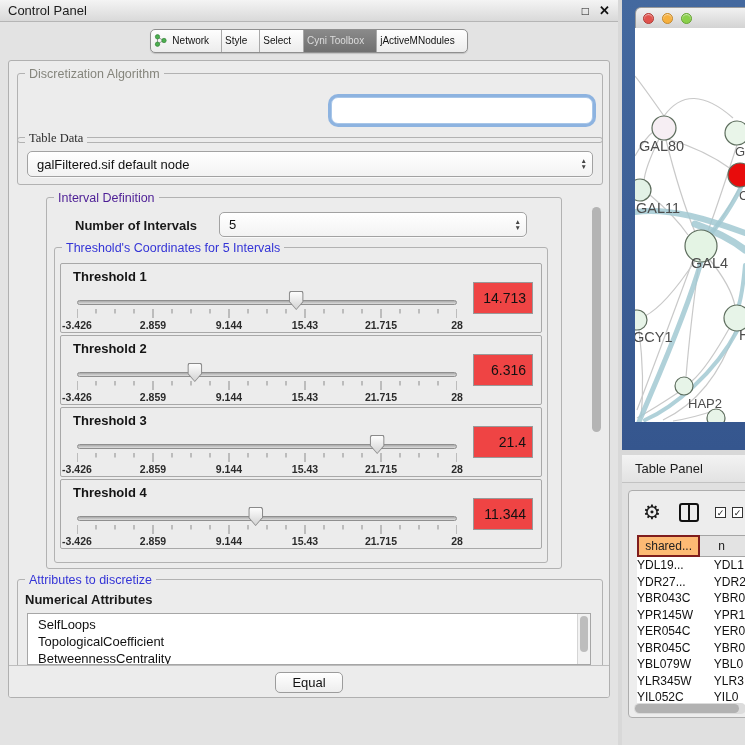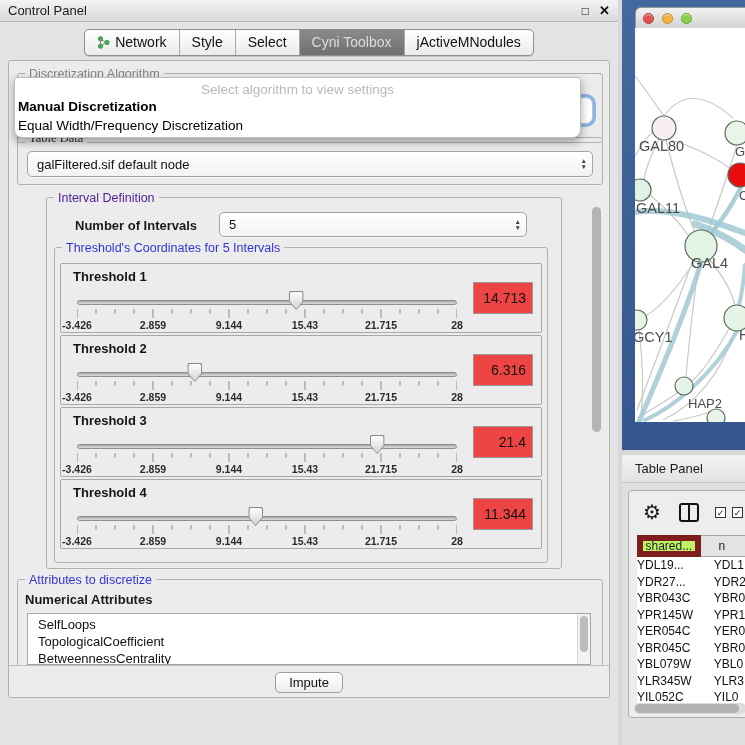--- a/index.html
+++ b/index.html
@@ -22,21 +22,21 @@
   .tbar-icon { font-size:13px; color:#111; margin-left:10px; cursor:default; font-weight:bold; }
   .tbar-icon.float { font-weight:normal; font-size:12px; }
   
   .segbar { position:absolute; left:0; width:618px; display:flex; justify-content:center; }
   .seg {
     display:inline-flex; border:1px solid #8f8f8f; border-radius:5px; overflow:hidden;
     background:linear-gradient(#fefefe,#ececec);
     box-shadow:0 1px 1px rgba(0,0,0,0.15);
   }
   .seg .tab {
-    padding:4px 12px 5px 12px; font-size:14px; color:#111;
+    padding:4px 12px 5px 3px; font-size:10px; color:#111;
     border-right:1px solid #a9a9a9; display:flex; align-items:center; gap:5px;
     cursor:default; white-space:nowrap;
   }
   .seg .tab:last-child { border-right:none; }
   .seg .tab.active { background:linear-gradient(#8a8a8a,#707070); color:#dcdcdc; }
   #tabbar-top { top:29px; }
   #tabbar-bottom { top:703px; }
   
   #content {
     position:absolute; left:8px; top:60px; width:602px; height:638px;
@@ -173,21 +173,21 @@
   #split-ico { width:20px; height:19px; border:2px solid #111; border-radius:3px; margin-left:18px; position:relative; }
   #split-ico::after { content:""; position:absolute; left:50%; top:0; bottom:0; width:2px; background:#111; transform:translateX(-50%); }
   .cbx {
     width:11px; height:11px; border:1px solid #333; margin-left:6px; background:#fff;
     font-size:9px; line-height:10px; text-align:center; color:#111;
   }
   .cbx.first { margin-left:16px; }
   #tp-table { position:absolute; left:8px; top:44px; width:128px; height:170px; background:#fff; overflow:hidden; font-size:12px; }
   .tp-hrow { display:flex; height:22px; }
   .tp-hcell {
-    border:6px solid #7f1d1d; background:#bef264; width:70px;
+    border:2px solid #7f1d1d; background:#fdba74; width:70px;
     display:flex; align-items:center; justify-content:center; color:#222;
   }
   .tp-hcell.c2 { background:#e3e3e3; border:1px solid #a5a5a5; border-left:none; width:70px; justify-content:flex-start; padding-left:18px; }
   .tp-row { display:flex; height:16.5px; align-items:center; }
   .tp-cell { width:70px; text-align:left; color:#111; overflow:hidden; white-space:nowrap; }
   .tp-cell.c2 { text-align:left; padding-left:8px; width:60px; }
   #tp-hsb { position:absolute; left:5px; top:212px; width:112px; height:11px; background:#dcdcdc; border-radius:5px; }
   #tp-hsb .hthumb { position:absolute; left:1px; top:1px; height:9px; width:104px; background:#b2b2b2; border-radius:5px; }
   
   .net-icon { width:13px; height:13px; display:inline-block; }
@@ -232,25 +232,20 @@
     </div>
   </div>
 
   <div id="content">
 
     <div class="groupbox" style="left:8px; top:12px; width:586px; height:70px;"></div>
     <div class="group-title gt-gray" style="left:16px; top:6px;">Discretization Algorithm</div>
 
     <div id="algo-combo-focus"></div>
 
-    <div id="algo-popup">
-      <div class="hint">Select algorithm to view settings</div>
-      <div class="item bold">Manual Discretization</div>
-      <div class="item">Equal Width/Frequency Discretization</div>
-    </div>
 
     <div class="groupbox" style="left:8px; top:76px; width:586px; height:48px;"></div>
     <div class="group-title gt-black" style="left:16px; top:70px;">Table Data</div>
     <div class="combo" style="left:18px; top:90px; width:566px; height:26px;">
       <span>galFiltered.sif default node</span>
       <span class="stepper">
         <span>▲</span>
           <span>▼</span>
       </span>
     </div>
@@ -440,21 +435,21 @@
       <div id="attr-vsb">
           <div class="vthumb"></div>
         </div>
     </div>
 
     <div id="cp-vsb">
         <div class="vthumb"></div>
       </div>
 
     <div id="apply-row">
-      <button id="apply-btn">Impute</button>
+      <button id="apply-btn">Equal</button>
     </div>
   </div>
 
 </div>
 
 <div id="net-frame">
   <div id="net-titlebar">
     <span class="tlight tl-red"></span>
     <span class="tlight tl-yellow"></span>
     <span class="tlight tl-green"></span>

